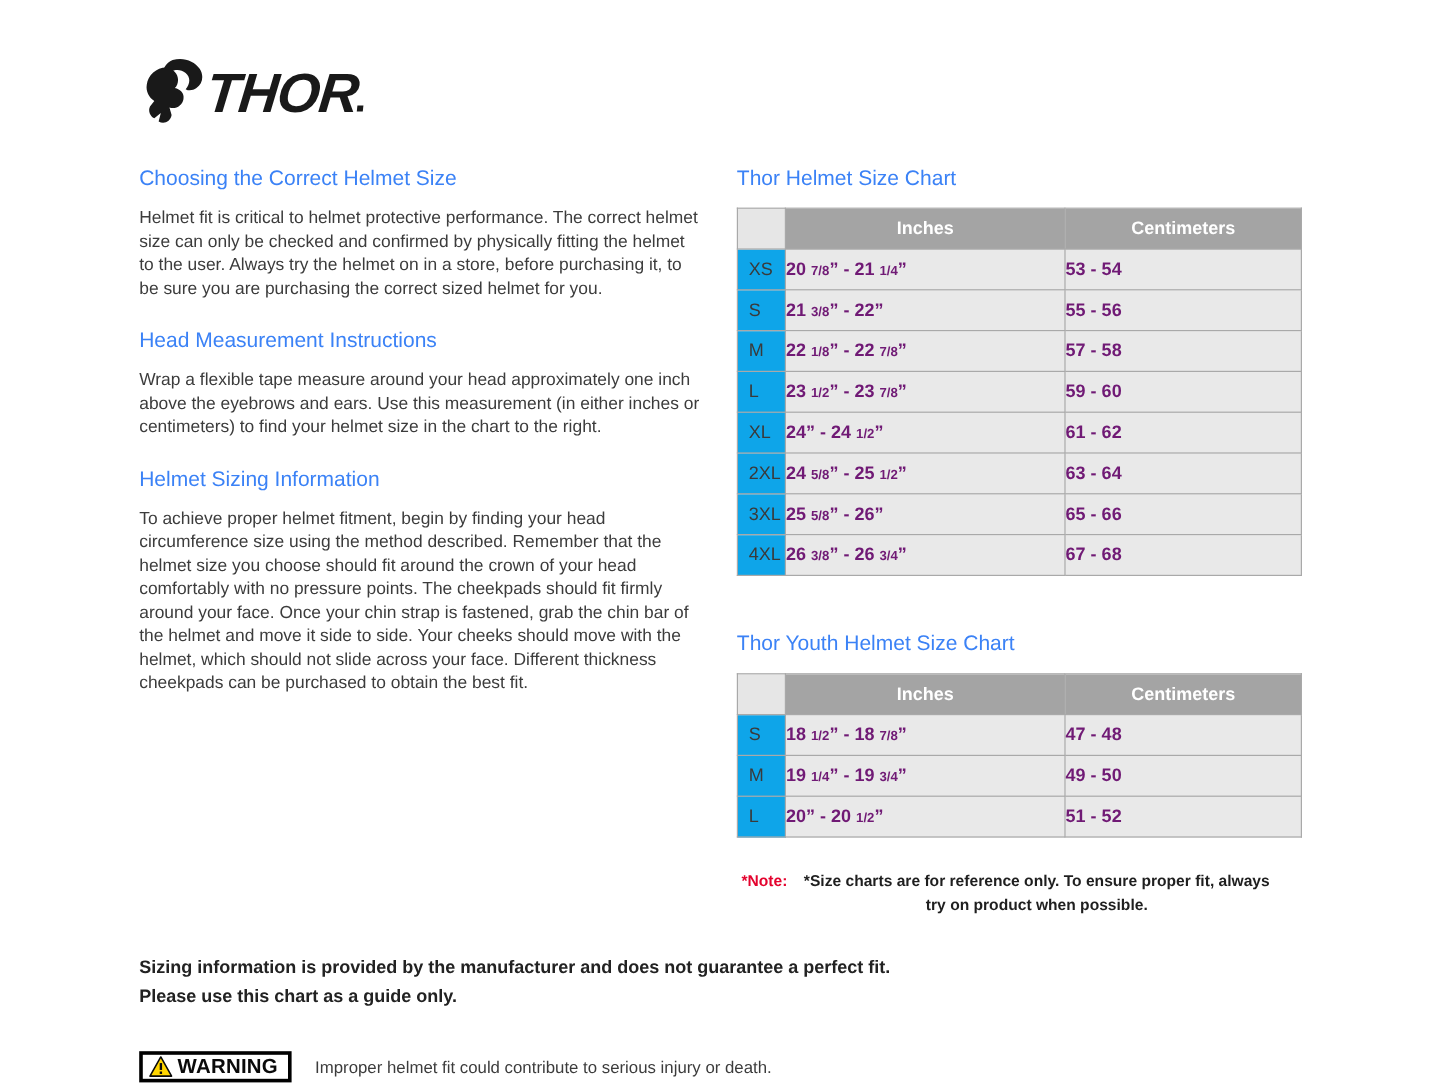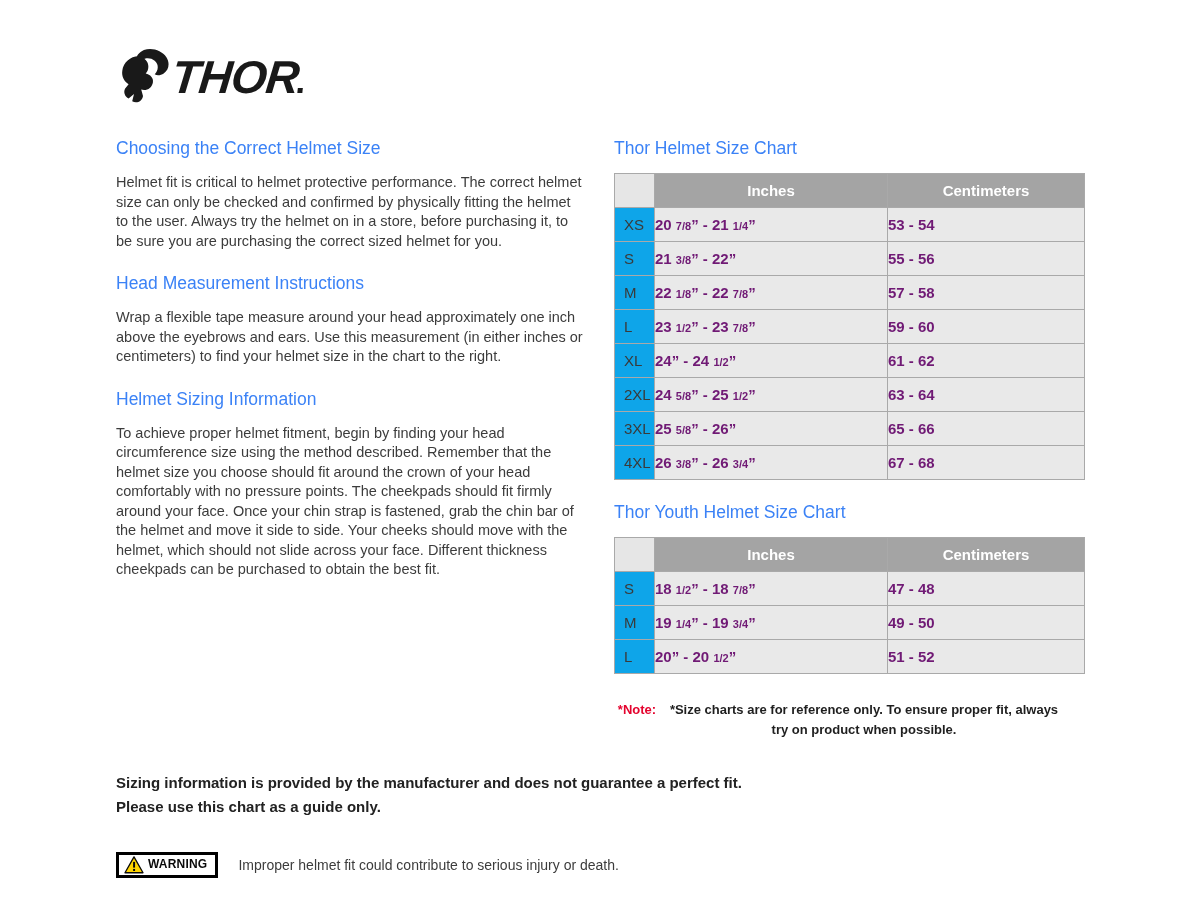--- a/index.html
+++ b/index.html
@@ -84,21 +84,21 @@
     color: #3a3a3a;
   }
   table.size-chart tbody td {
     background: var(--row_bg, #e9e9e9);
     text-align: left;
     color: #701a75;
     font-weight: bold;
   }
   .fr { font-size: 11px; }
 
-  h2.sec.mt { margin-top: 22px; }
+  h2.sec.mt { margin-top: 46px; }
 
   
   .note { display: flex; margin-top: 26px; font-size: 13px; font-weight: bold; line-height: 1.5; text-align: center; }
   .note-label { color: var(--note_red, #e4032e); flex: 0 0 46px; }
   .note-text  { color: #1f1f1f; width: 408px; }
 
   
   .disclaimer {
     margin-top: 32px;
     font-size: 15px;
@@ -112,21 +112,21 @@
   .warning-box {
     display: inline-flex;
     align-items: center;
     gap: 4px;
     border: 3px solid #000;
     padding: 1px 8px 1px 5px;
     background: #fff;
   }
   .warning-box svg { width: 20px; height: 18px; display: block; }
   .warning-label {
-    font-size: 12px;
+    font-size: 17px;
     font-weight: bold;
     letter-spacing: 0.2px;
     color: #0a0a0a;
     line-height: 1.1;
   }
   .warning-text { margin-left: 20px; font-size: 14px; color: #3c3c3c; }
 </style>
 </head>
 <body>
 

